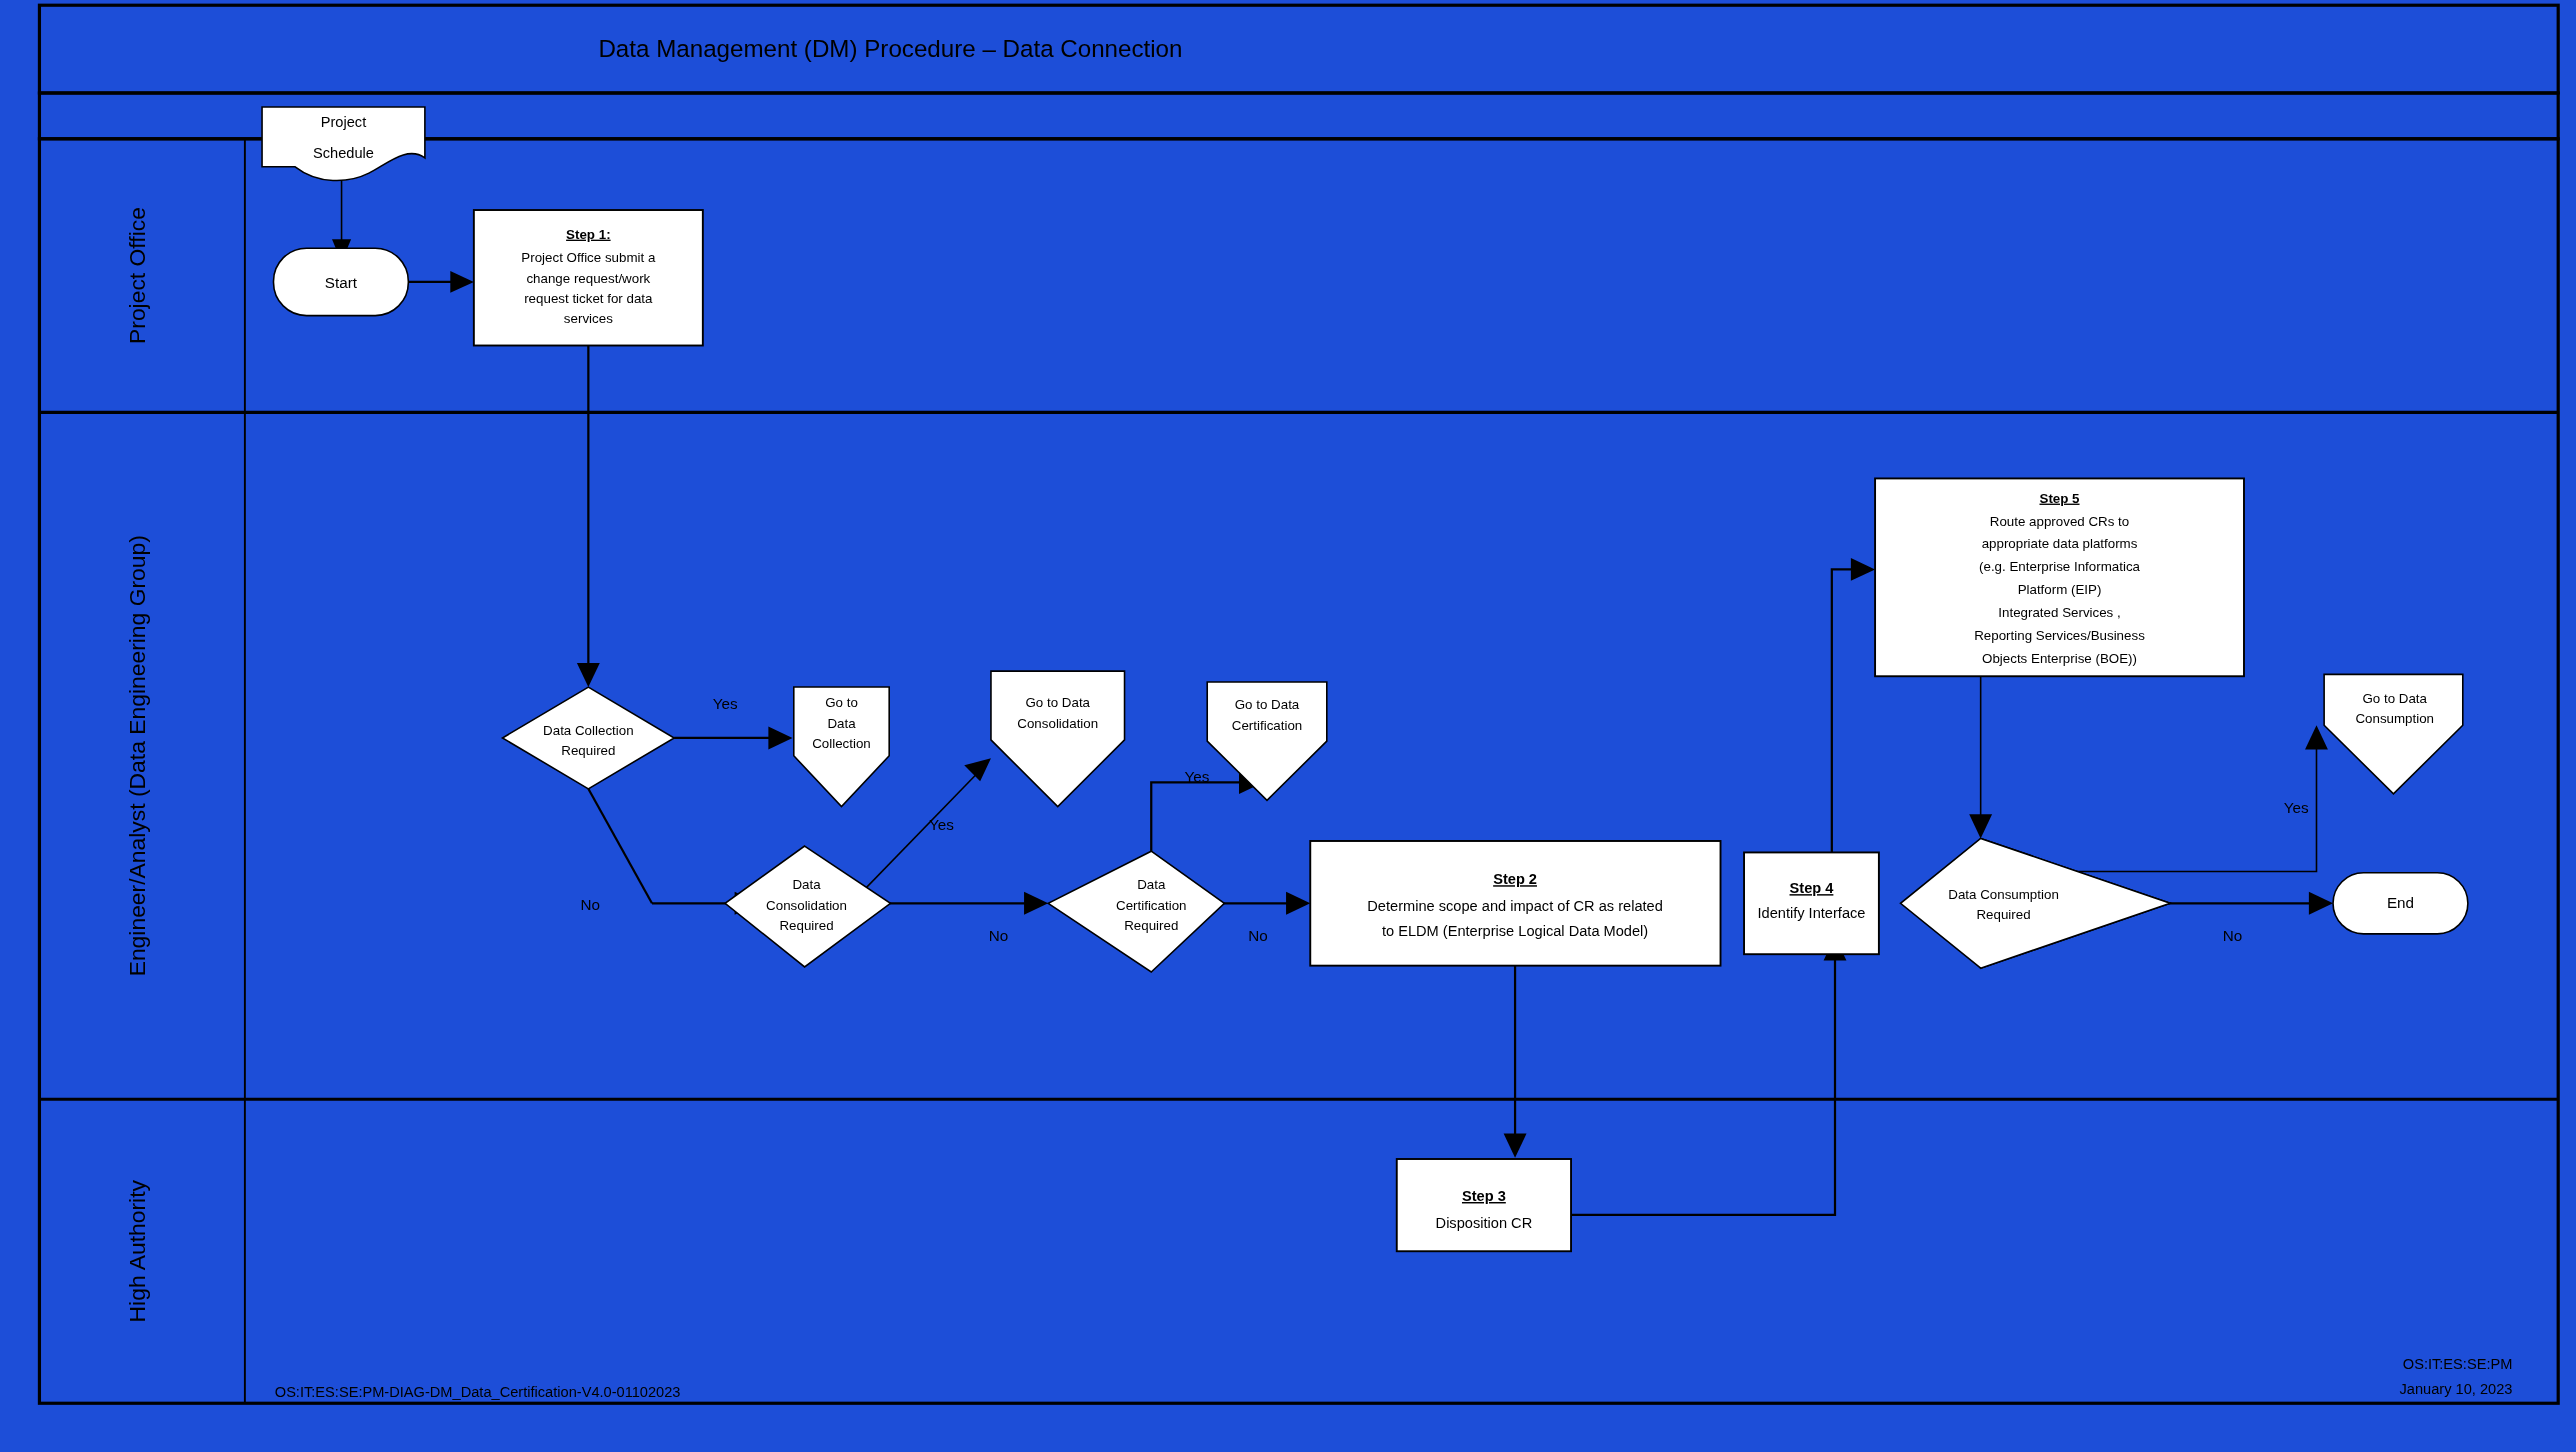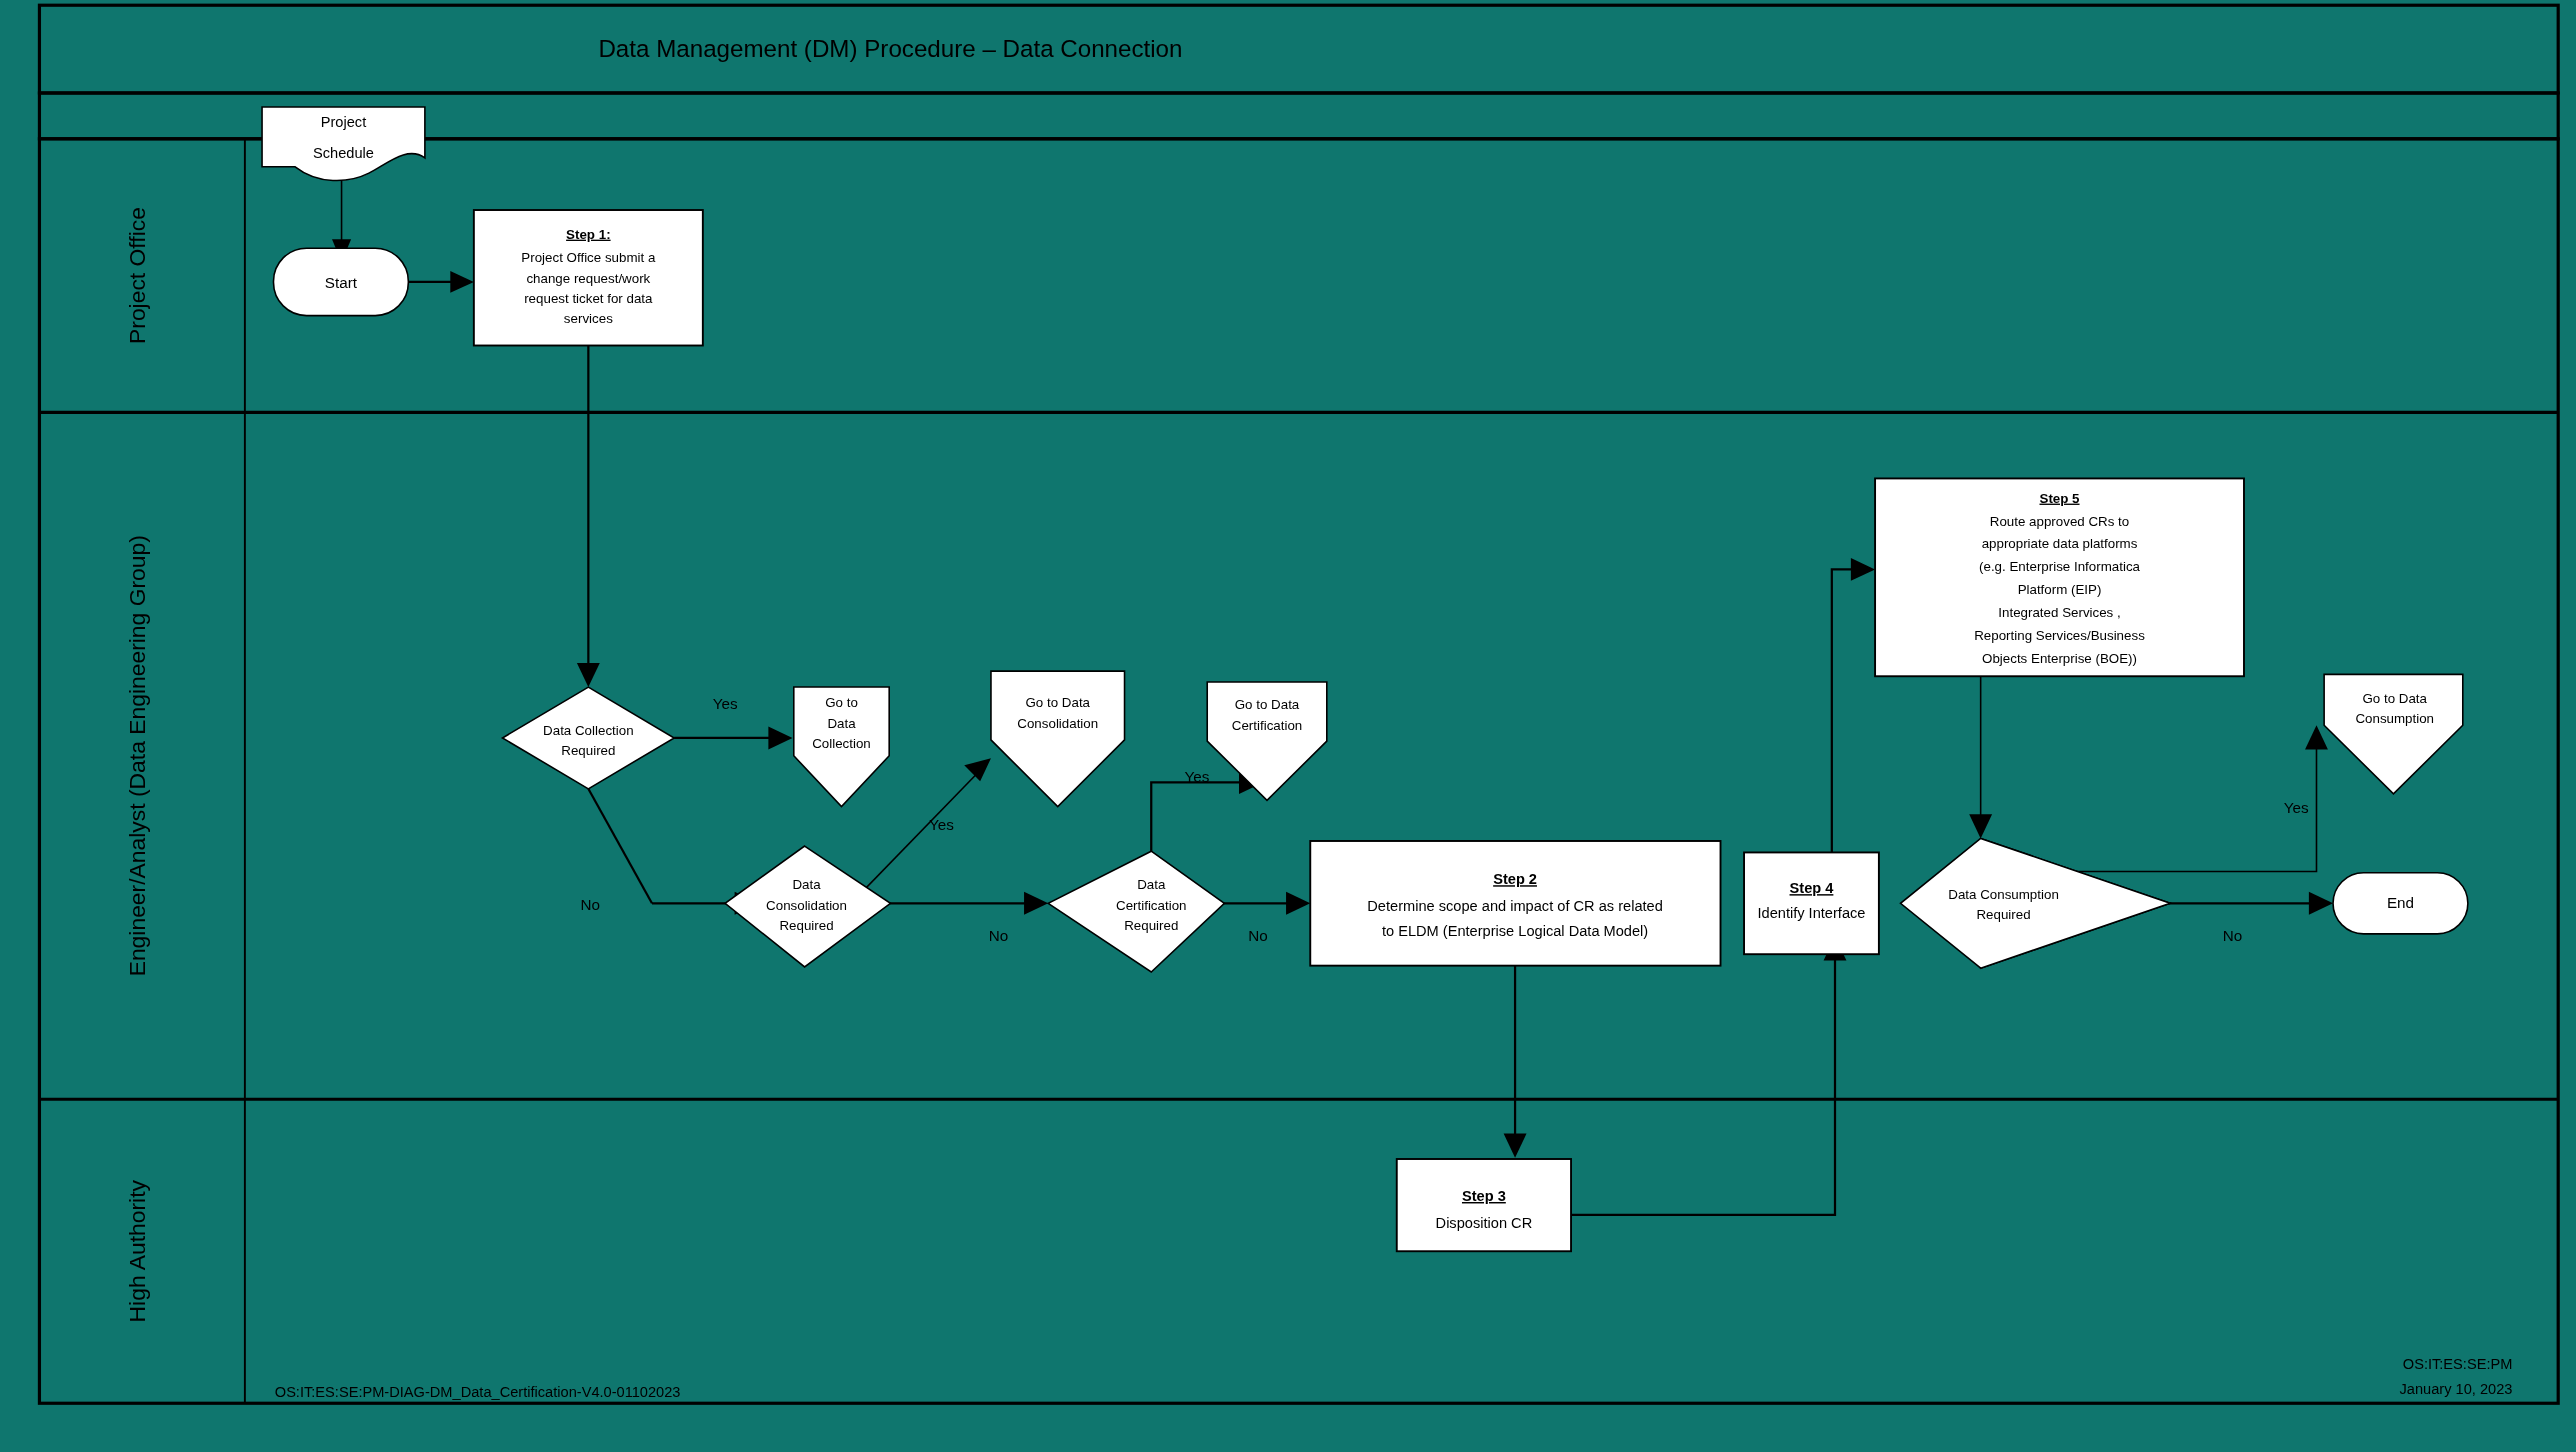--- a/index.html
+++ b/index.html
@@ -1,17 +1,17 @@
 <!DOCTYPE html>
 <html style="font-size:10.2px"><head>
 <meta charset="utf-8">
 <style>
   html,body{margin:0;padding:0;background:#ffffff;}
   body{font-family:"Liberation Sans",sans-serif;color:#000;}
-  #stage{position:relative;width:2576px;height:1453px;background:#0f766e;overflow:hidden;}
+  #stage{position:relative;width:2576px;height:1453px;background:#1d4ed8;overflow:hidden;}
   svg#flow{position:absolute;left:0;top:0;width:2576px;height:1453px;}
   .shape{fill:#ffffff;stroke:#000000;stroke-width:3;}
   .shape-thin{fill:#ffffff;stroke:#000000;stroke-width:2.5;}
   .lane-border{fill:none;stroke:#000000;stroke-width:5;}
   .lane-div{stroke:#000000;stroke-width:5;}
   .lane-vdiv{stroke:#000000;stroke-width:3;}
   .conn{fill:none;stroke:#000000;stroke-width:3.5;}
   .conn-thin{fill:none;stroke:#000000;stroke-width:2.5;}
   .arrowhead{fill:#000000;stroke:none;}
   text{font-family:"Liberation Sans",sans-serif;fill:#000;}

